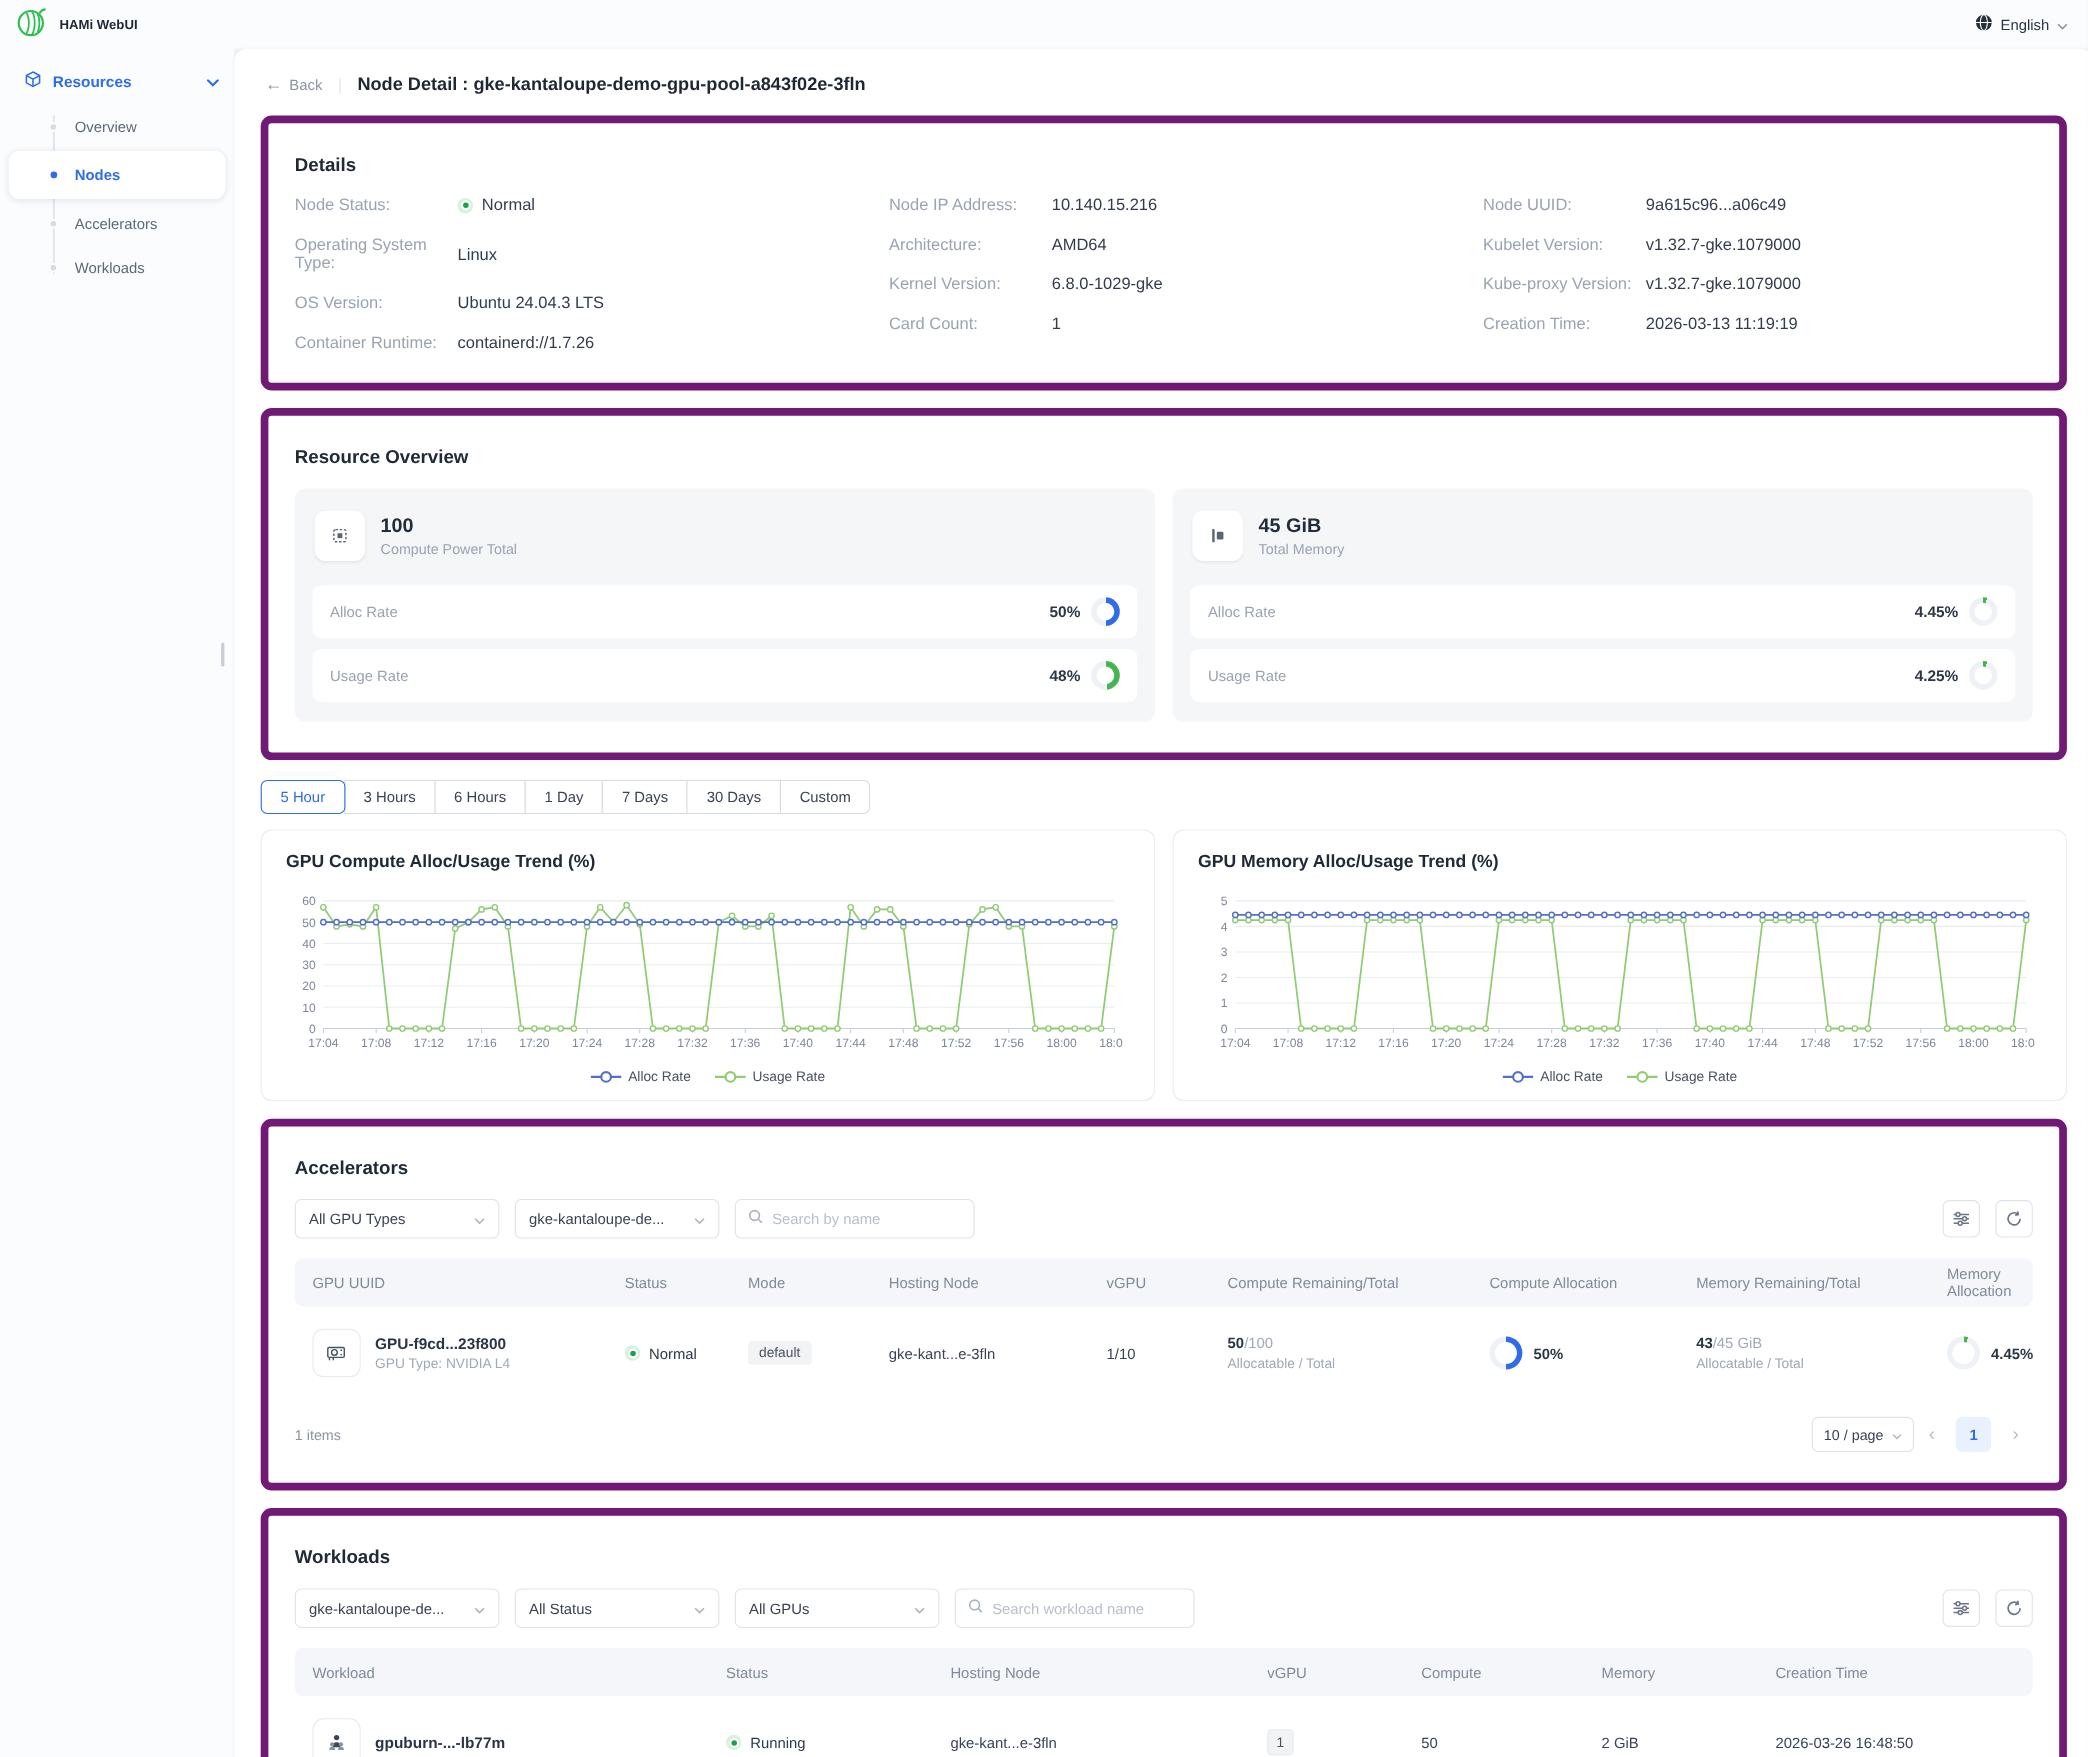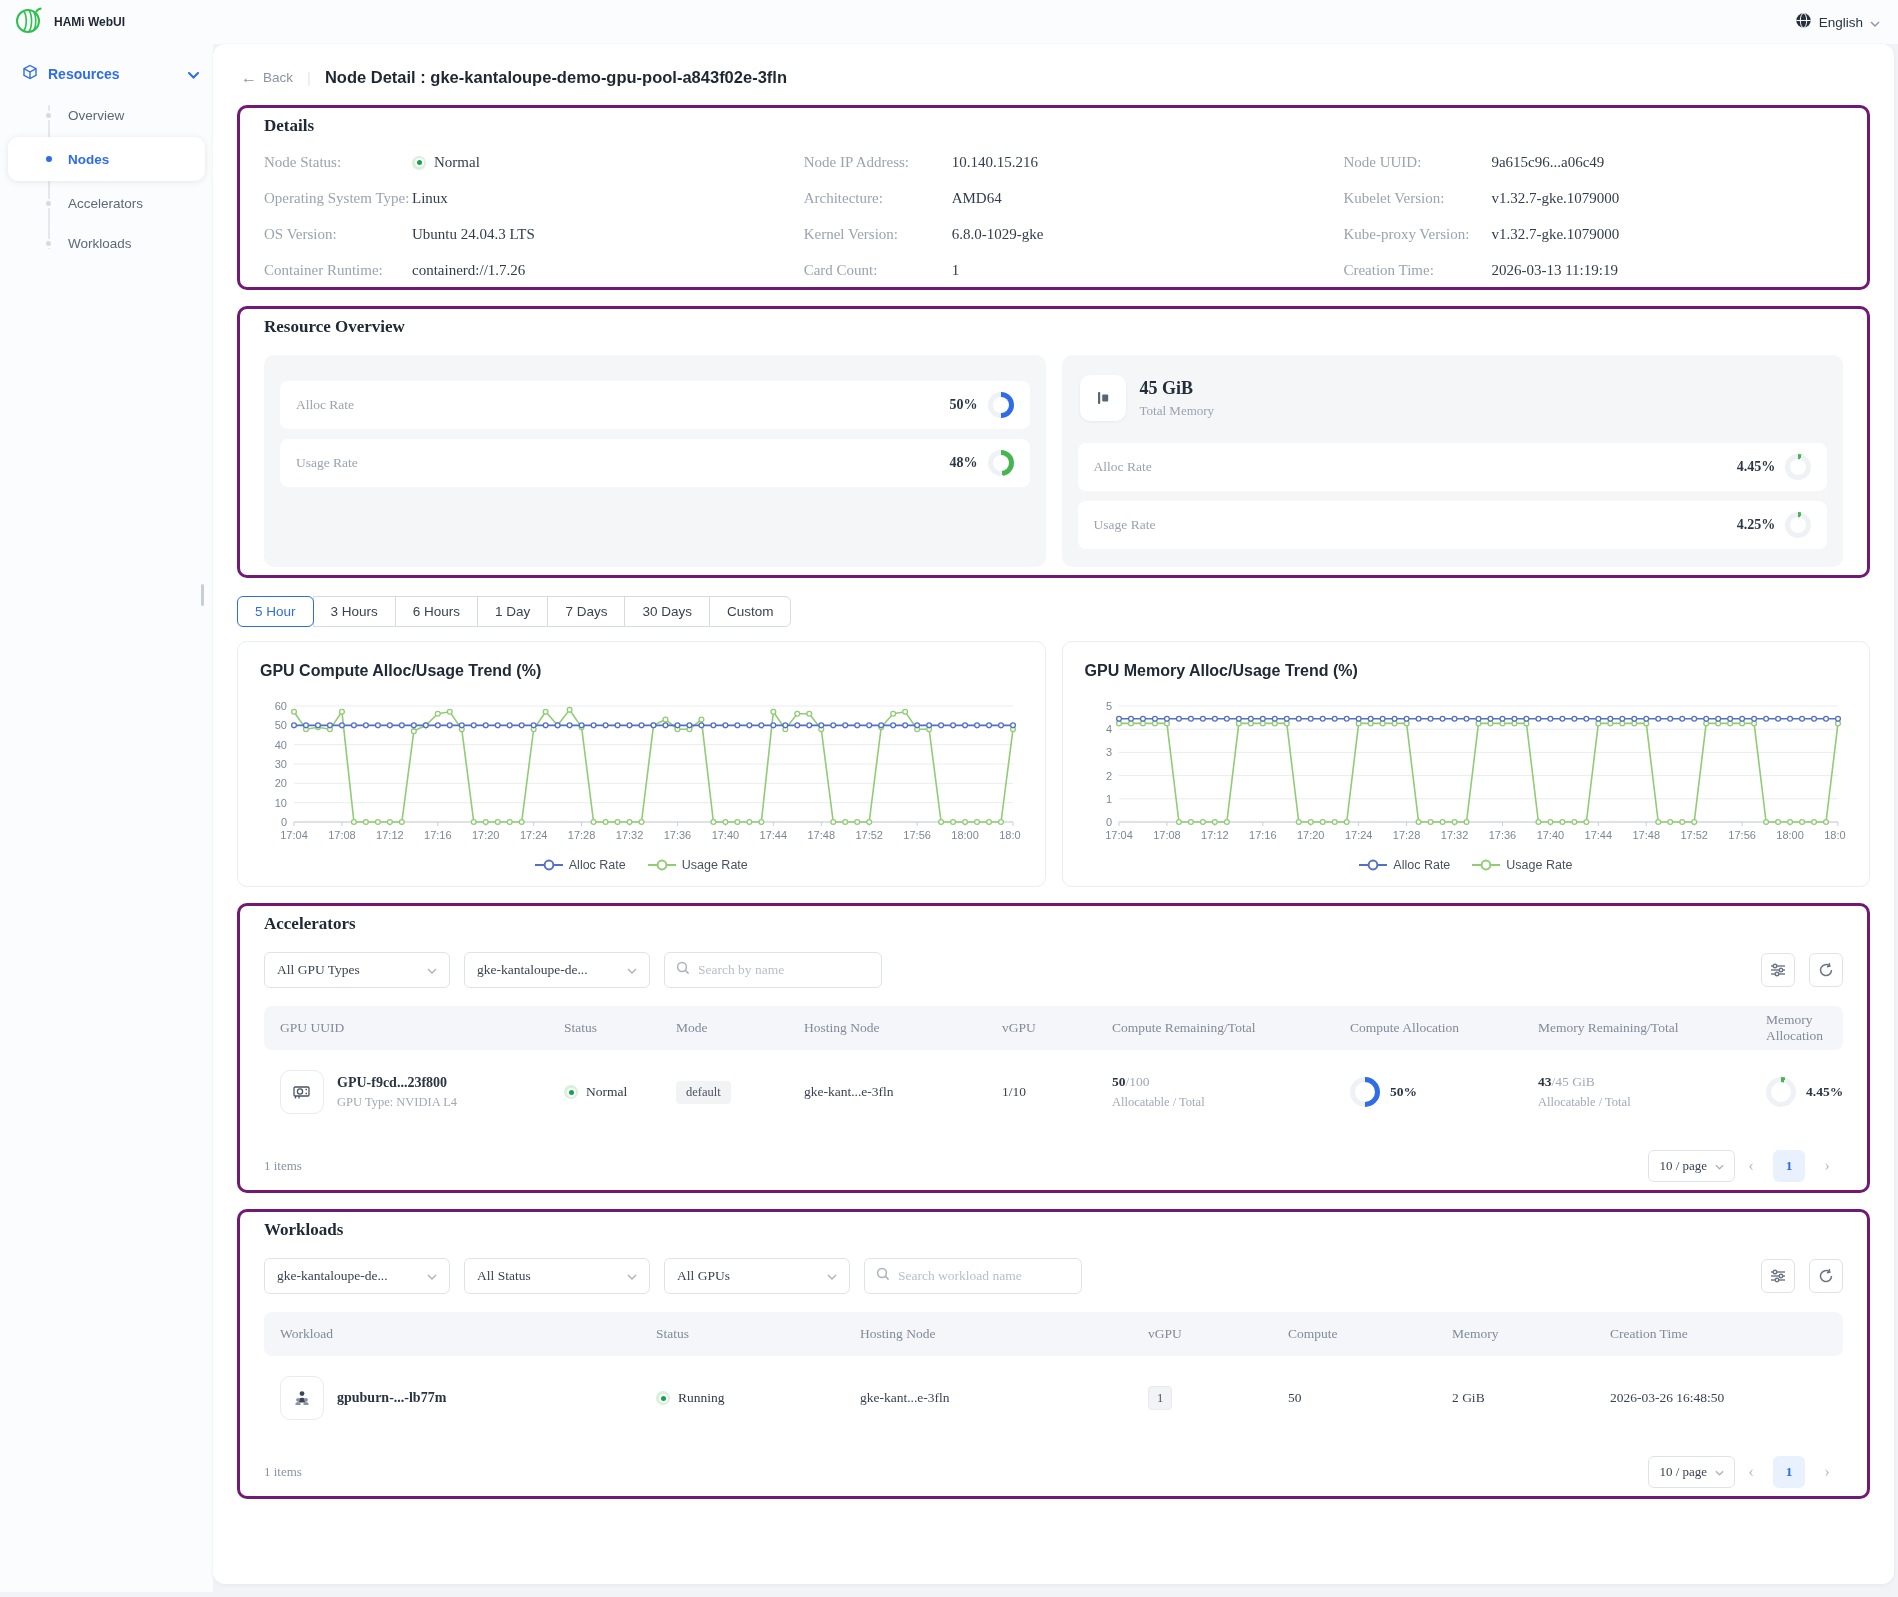--- a/index.html
+++ b/index.html
@@ -36,21 +36,21 @@
     box-shadow:0 1px 4px rgba(15,23,42,.05); position:relative; }
   .collapse-handle { position:absolute; left:-12px; top:540px; width:3px; height:22px;
     background:#c9ced6; border-radius:2px; }
 
   .page-head { display:flex; align-items:center; gap:14px; padding:8px 4px 18px 4px; }
   .back { display:flex; align-items:center; gap:6px; color:#8a94a2; font-size:13.5px; cursor:pointer; }
   .back .arrow { font-size:16px; }
   .head-div { color:#e3e7ec; font-size:15px; }
   .page-title { font-size:16.5px; font-weight:700; color:#1f2733; }
 
-  .section-card { border:3px solid #701a75; border-radius:10px; padding:8px 24px; margin-bottom:16px;font-family:Liberation Serif, serif; }
+  .section-card { border:7px solid #701a75; border-radius:10px; padding:28px 24px; margin-bottom:16px; }
   .section-title { font-size:17px; font-weight:700; color:#202a37; margin-bottom:18px; }
 
   
   .details-grid { display:grid; grid-template-columns:1fr 1fr 1fr; column-gap:40px; }
   .detail-col { display:flex; flex-direction:column; gap:19px; }
   .detail-row { display:flex; align-items:center; font-size:15px; }
   .detail-label { width:148px; flex:0 0 148px; color:#9aa3b1; }
   .detail-value { color:#323c4d; font-weight:500; display:flex; align-items:center; gap:8px; }
 
   .status-badge { width:14px; height:14px; border-radius:50%; background:#d8f0dc;
@@ -294,20 +294,32 @@
             </div>
           </div>
         </div>
       </div>
 
       
       <div class="section-card">
         <div class="section-title">Resource Overview</div>
         <div class="ov-wrap">
           <div class="ov-card">
+            <div class="ov-head">
+              <span class="ov-iconbox">
+                <svg width="20" height="20" viewBox="0 0 20 20" fill="none" stroke="#5b6472" stroke-width="1.3">
+                  <rect x="4.5" y="4.5" width="11" height="11" rx="1.5" stroke-dasharray="2.2 1.6"></rect>
+                  <rect x="7.8" y="7.8" width="4.4" height="4.4" fill="#5b6472" stroke="none"></rect>
+                </svg>
+              </span>
+              <div>
+                <div class="ov-num">100</div>
+                <div class="ov-sub">Compute Power Total</div>
+              </div>
+            </div>
             <div class="ov-row">
               <span class="ov-row-label">Alloc Rate</span>
               <span class="ov-row-right">
                 <span class="ov-row-val">50%</span>
                 <span class="ring r26" style="--p: 50; --c: #2f6ce5;"></span>
               </span>
             </div>
             <div class="ov-row">
               <span class="ov-row-label">Usage Rate</span>
               <span class="ov-row-right">

